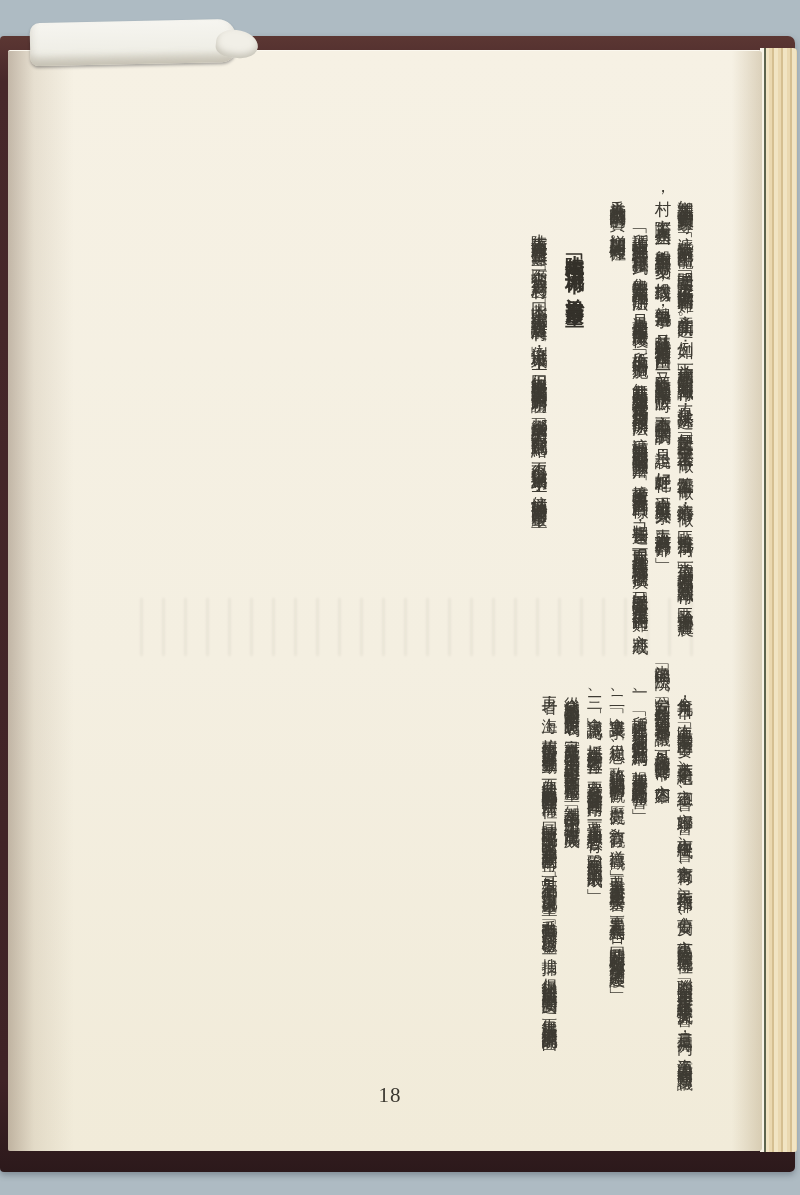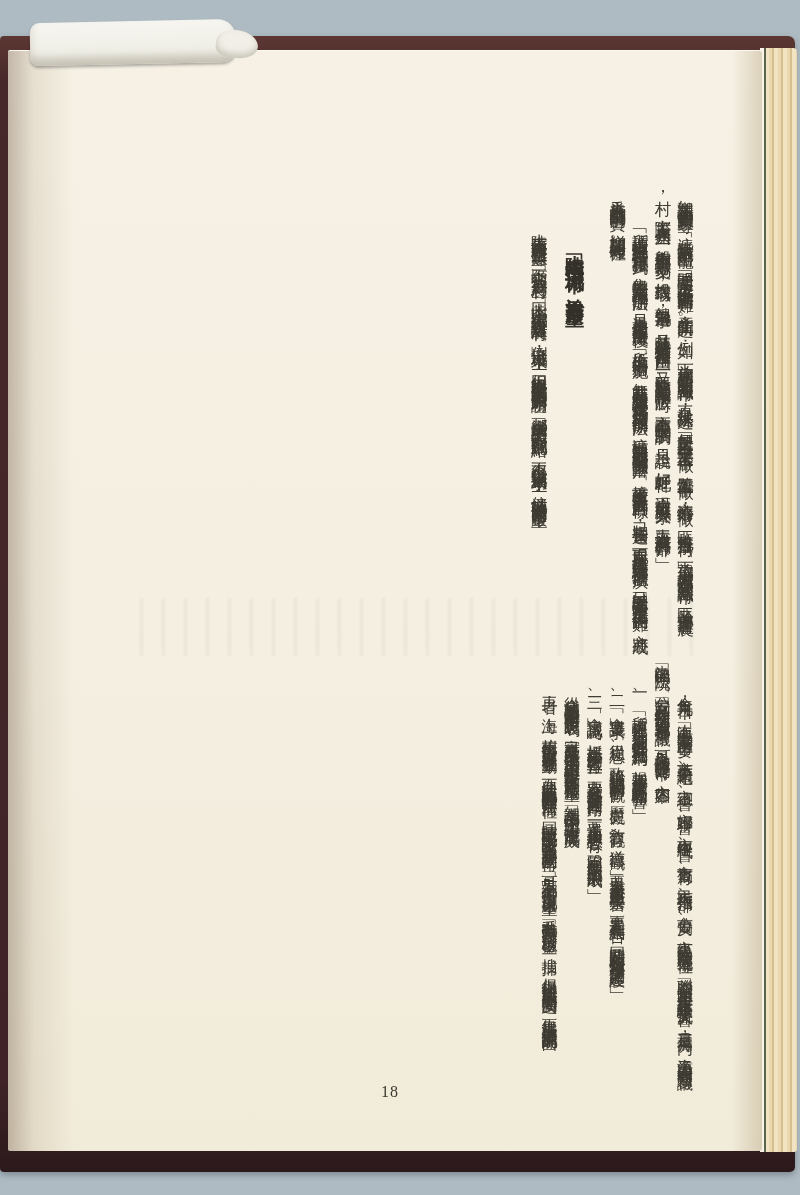--- a/index.html
+++ b/index.html
@@ -64,21 +64,21 @@
   .vblock p.continuation { text-indent:0; }
   #top-block { top:187px; height:440px; font-size:16.5px; letter-spacing:1.5px; line-height:22.6px; }
   #bottom-block { top:652px; height:430px; font-size:16px; letter-spacing:1.6px; line-height:22.6px; }
   .article-heading {
     margin:0 16px 0 10px; padding-top:52px;
     font-size:19px; letter-spacing:2.2px; line-height:30px;
     font-weight:bold; color:#34312a;
   }
   .page-number {
     position:absolute; left:358px; top:1083px; width:64px;
-    text-align:center; font-size:16px; color:#3a372f; letter-spacing:1px;
+    text-align:center; font-size:21px; color:#3a372f; letter-spacing:1px;
   }
 </style>
 </head>
 <body>
 
 <div class="scene">
 
   <div class="cover"></div>
 
   <div class="page-stack"></div>

